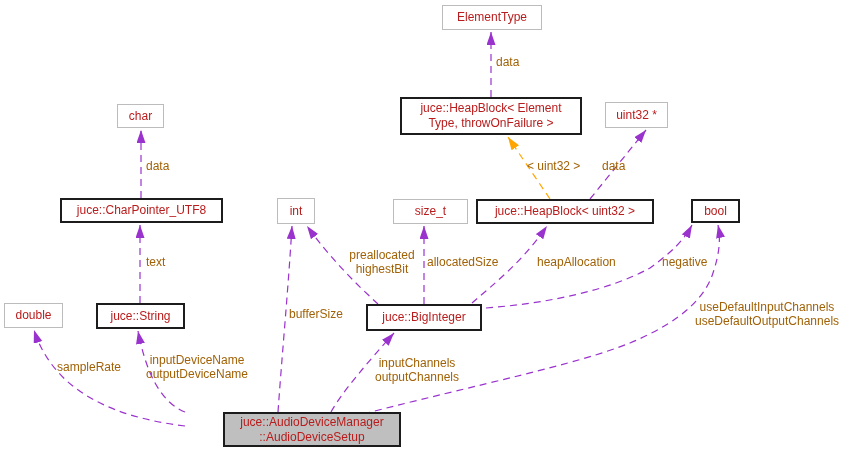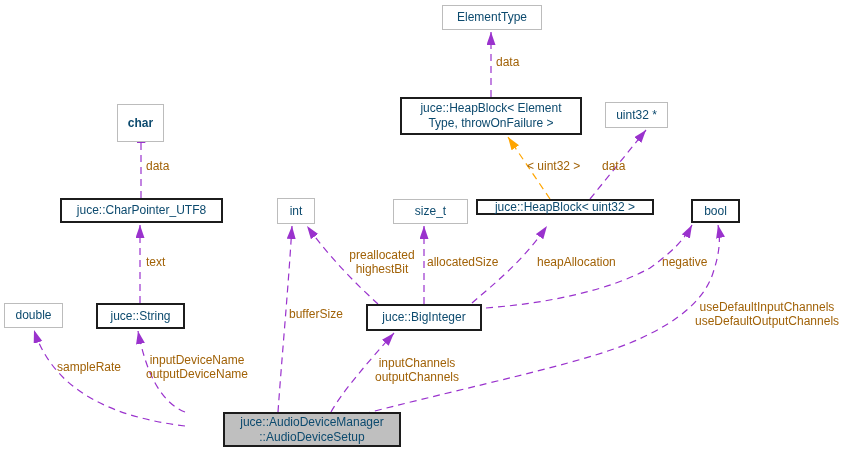--- a/index.html
+++ b/index.html
@@ -10,21 +10,21 @@
     font-family:"Liberation Sans", sans-serif;
     overflow:hidden;
   }
   #edges{position:absolute;left:0;top:0;width:853px;height:456px;}
   .edge{fill:none;stroke:var(--edge);stroke-width:1.2;stroke-dasharray:7 5;}
   .edge.template{stroke:var(--template-edge);}
   .node{
     position:absolute;
     display:flex;align-items:center;justify-content:center;
     background:var(--node-fill);
-    color:#0c4a6e;
+    color:#b91c1c;
     font-size:12px;line-height:15px;
     text-align:center;white-space:pre-line;
     box-sizing:border-box;
   }
   .node.gray{border:1px solid var(--gray-border);}
   .node.black{border:2px solid var(--black-border);}
   .node.main{border:2px solid var(--black-border);background:var(--main-fill);margin-left:38px;}
   .edge-label{
     position:absolute;
     font-size:12px;line-height:14px;
@@ -59,25 +59,25 @@
     <path class="edge" d="M 185,426 C 120,418 55,395 34,330" marker-end="url(#ah-purple)"></path>
     <path class="edge" d="M 185,412 C 160,402 146,372 138,331" marker-end="url(#ah-purple)"></path>
     <path class="edge" d="M 278,412 C 282,355 288,292 292,226" marker-end="url(#ah-purple)"></path>
     <path class="edge" d="M 331,412 C 342,392 368,362 394,333" marker-end="url(#ah-purple)"></path>
   </svg>
 
   <div class="node gray" style="left:442px;top:5px;width:100px;height:25px;">ElementType</div>
   <div class="node black" style="left:400px;top:97px;width:182px;height:38px;">juce::HeapBlock&lt; Element
 Type, throwOnFailure &gt;</div>
   <div class="node gray" style="left:605px;top:102px;width:63px;height:26px;">uint32 *</div>
-  <div class="node gray" style="left:117px;top:104px;width:47px;height:38px;font-weight:bold;">char</div>
+  <div class="node gray" style="left:117px;top:104px;width:47px;height:24px;">char</div>
   <div class="node black" style="left:60px;top:198px;width:163px;height:25px;">juce::CharPointer_UTF8</div>
   <div class="node gray" style="left:277px;top:198px;width:38px;height:26px;">int</div>
   <div class="node gray" style="left:393px;top:199px;width:75px;height:25px;">size_t</div>
-  <div class="node black" style="left:476px;top:199px;width:178px;height:16px;">juce::HeapBlock&lt; uint32 &gt;</div>
+  <div class="node black" style="left:476px;top:199px;width:178px;height:25px;">juce::HeapBlock&lt; uint32 &gt;</div>
   <div class="node black" style="left:691px;top:199px;width:49px;height:24px;">bool</div>
   <div class="node gray" style="left:4px;top:303px;width:59px;height:25px;">double</div>
   <div class="node black" style="left:96px;top:303px;width:89px;height:26px;">juce::String</div>
   <div class="node black" style="left:366px;top:304px;width:116px;height:27px;">juce::BigInteger</div>
   <div class="node main" style="left:185px;top:412px;width:178px;height:35px;">juce::AudioDeviceManager
 ::AudioDeviceSetup</div>
 
   <div class="edge-label" style="left:496px;top:55px;">data</div>
   <div class="edge-label" style="left:527px;top:159px;">&lt; uint32 &gt;</div>
   <div class="edge-label" style="left:602px;top:159px;">data</div>

